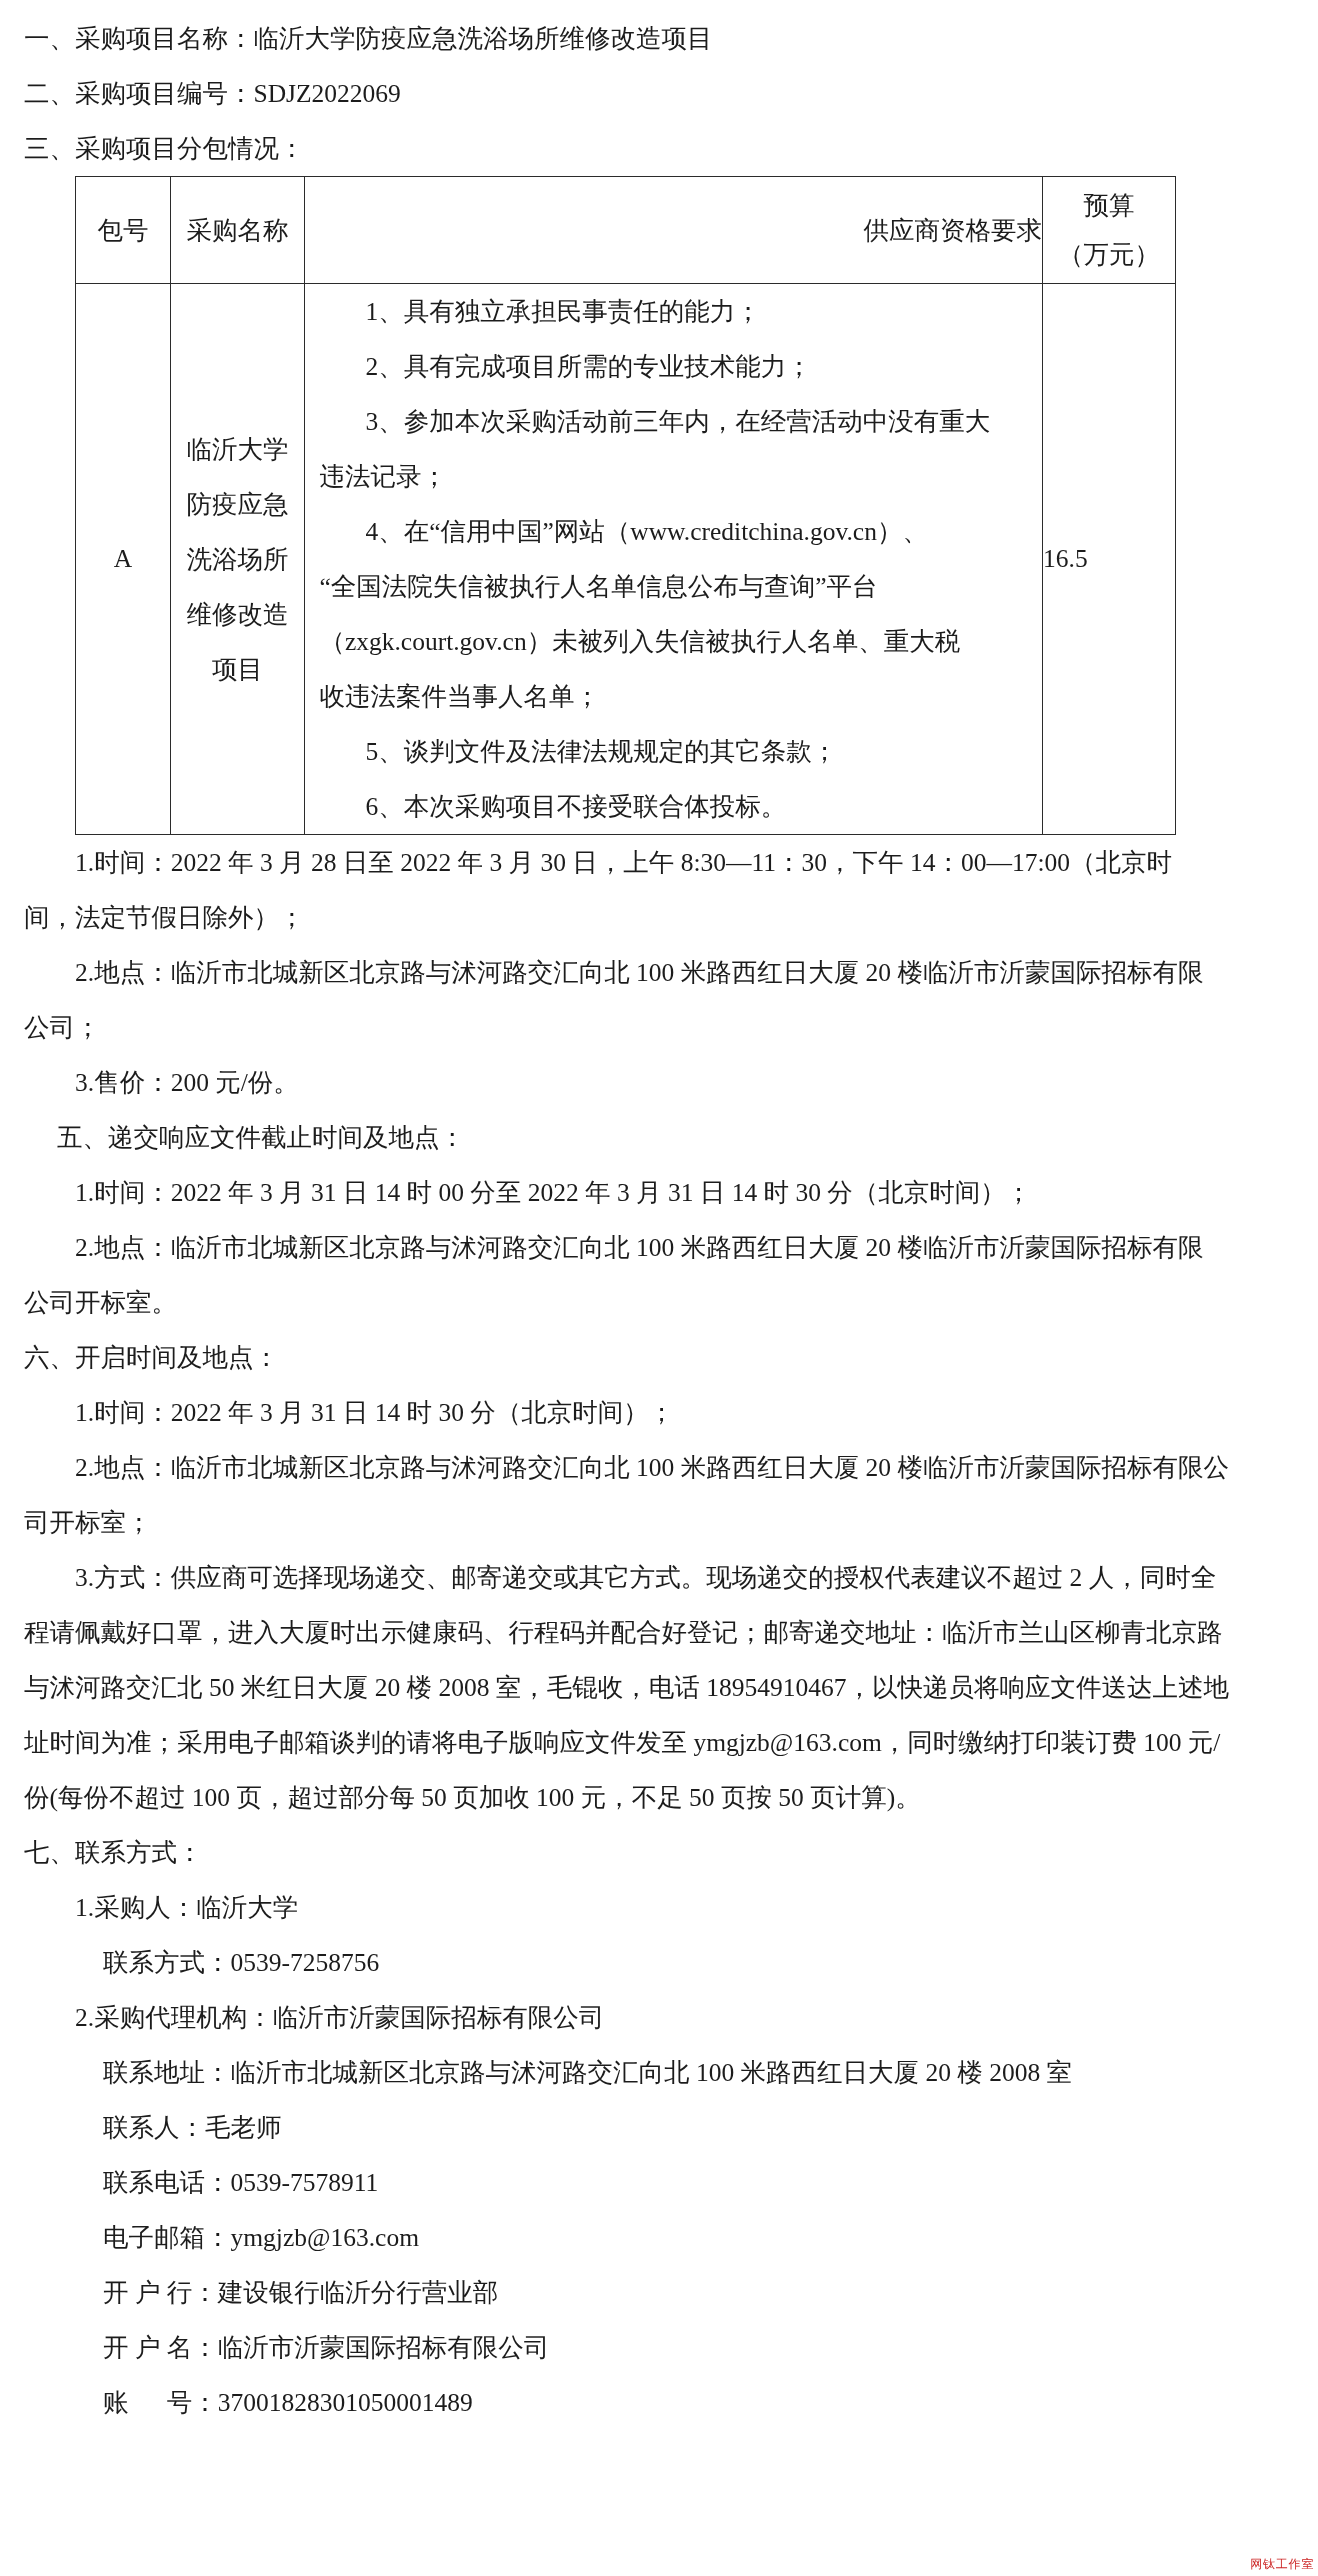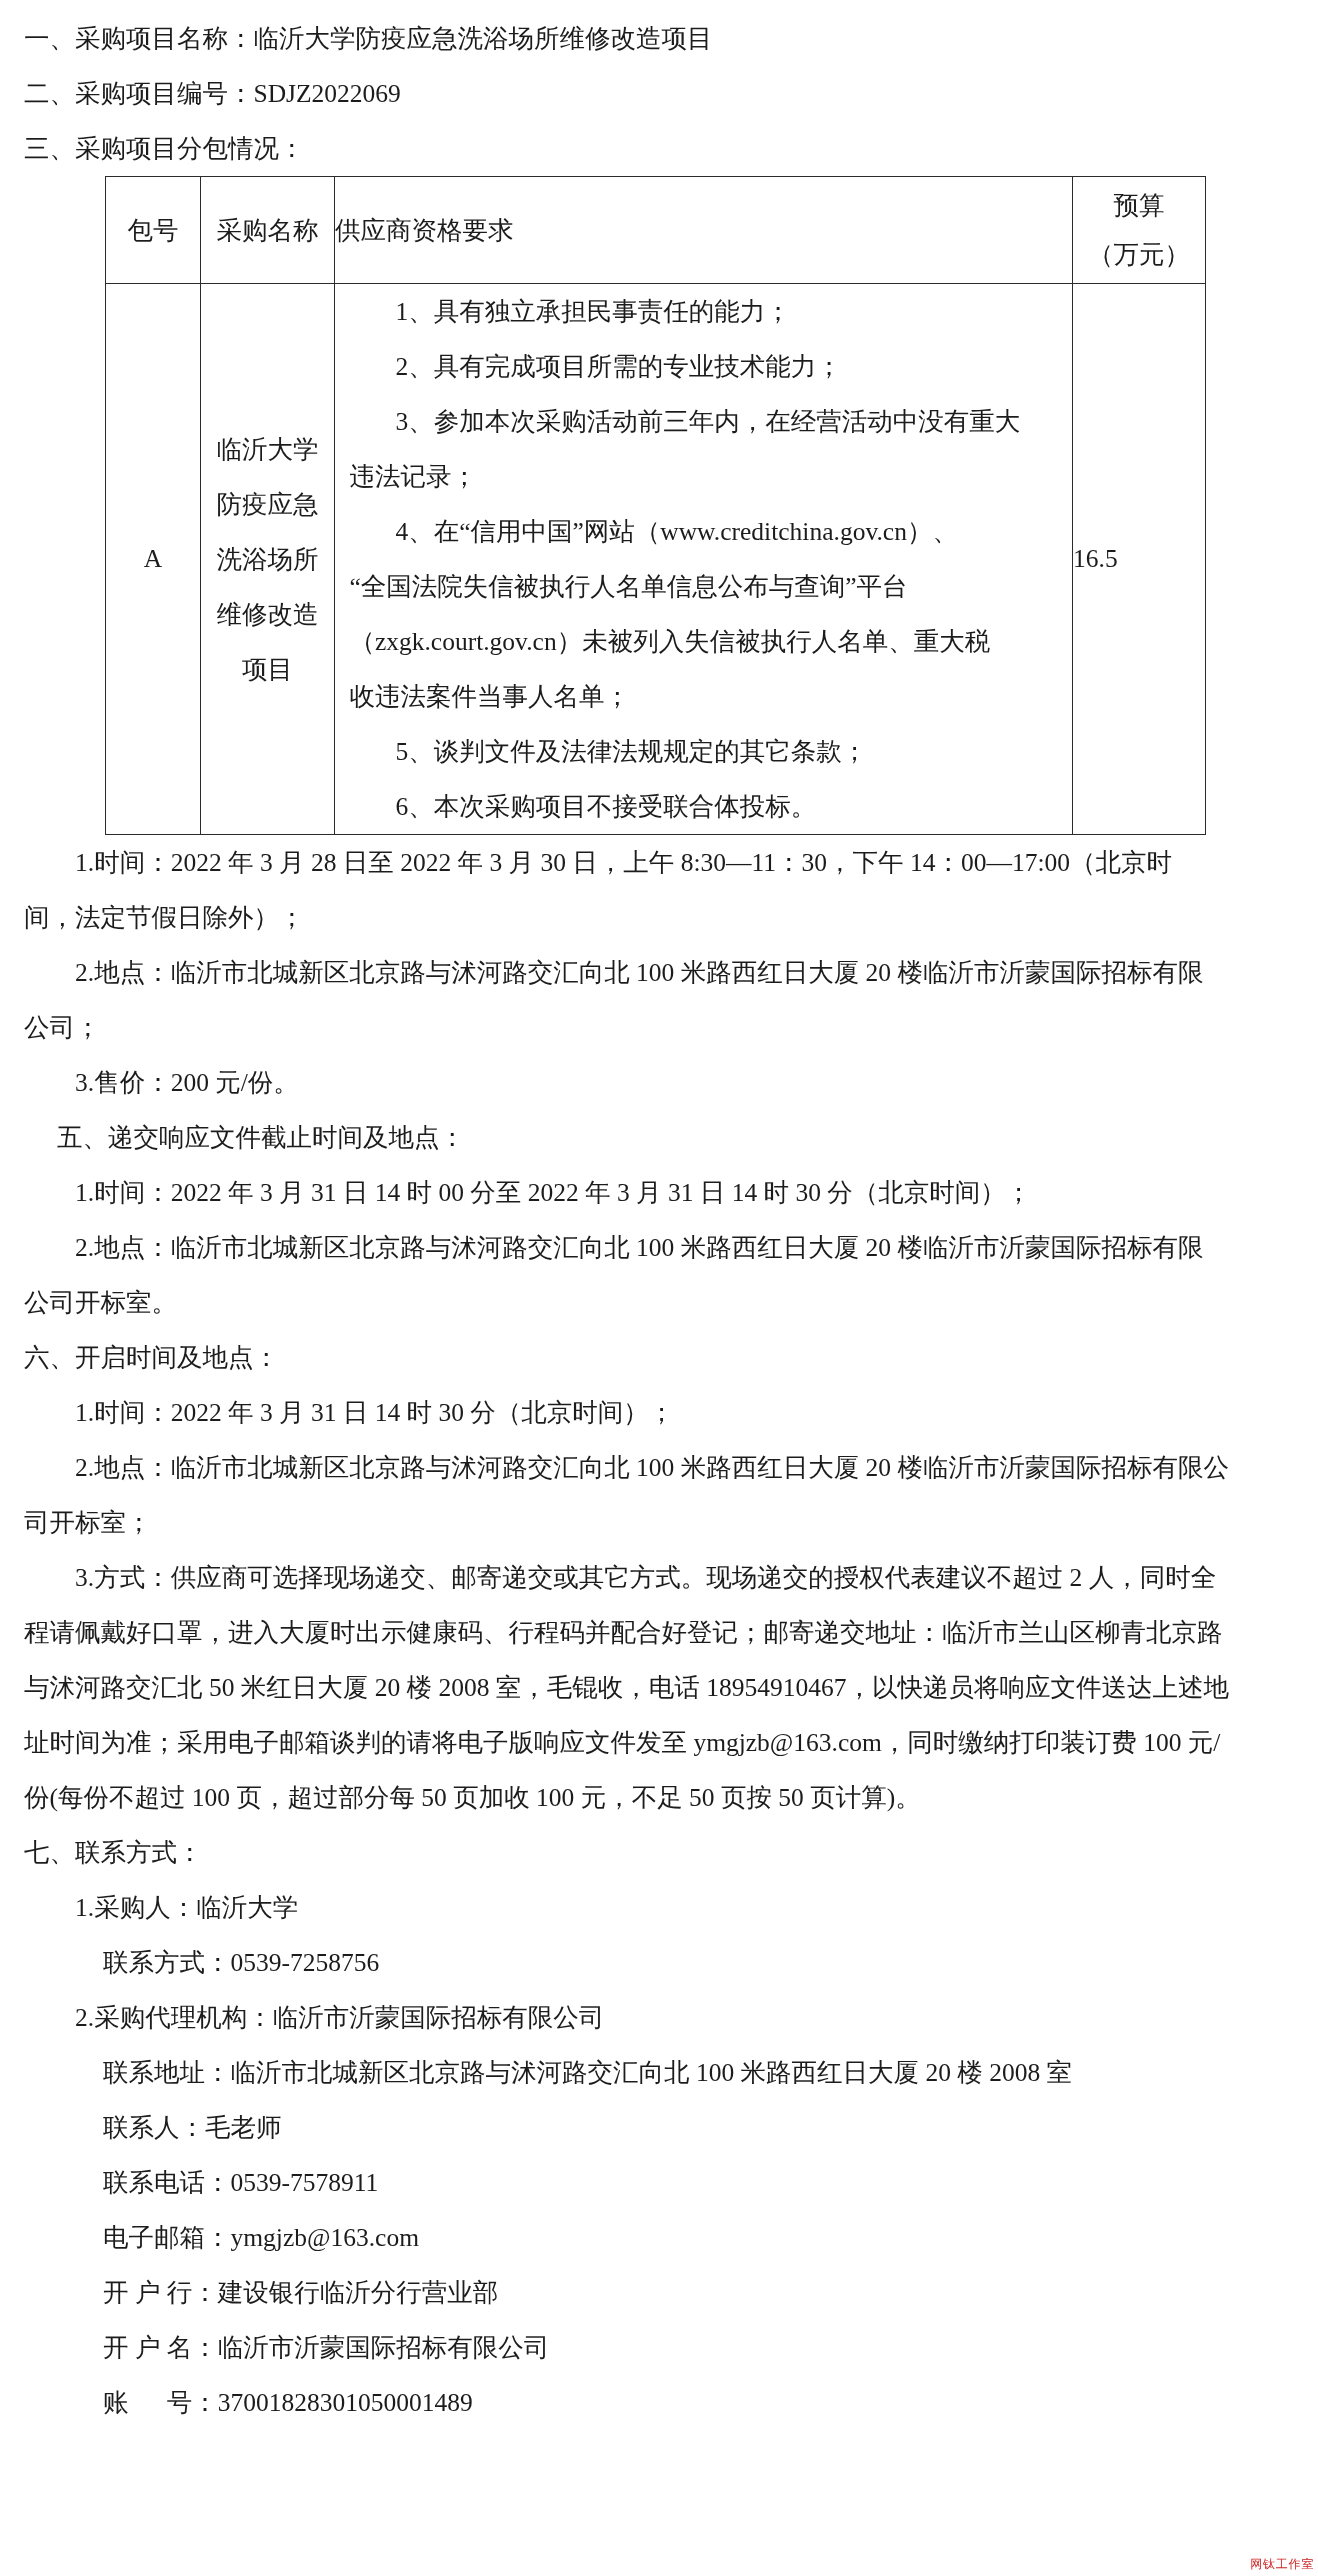--- a/index.html
+++ b/index.html
@@ -24,21 +24,21 @@
   
   .ind-a{padding-left:43px;}   
   .ind-b{padding-left:33px;}   
   .ind-s{padding-left:51px;}   
   .ind-c{padding-left:67px;}   
   .ind-d{padding-left:79px;}   
   
   table.pkg{
     border-collapse:collapse;
     table-layout:fixed;
-    margin-left:81px;
+    margin-left:51px;
     width:1096px;
   }
   table.pkg td{
     border:1.6px solid #2b2b2b;
     vertical-align:middle;
     font-size:25.5px;
     padding:0;
   }
   td.c-package{width:94px;text-align:center;}
   td.c-name{width:133px;text-align:center;}
@@ -67,21 +67,21 @@
 
   <p class="ln">一、采购项目名称：临沂大学防疫应急洗浴场所维修改造项目</p>
   <p class="ln">二、采购项目编号：SDJZ2022069</p>
   <p class="ln">三、采购项目分包情况：</p>
 
   <table class="pkg">
     <tbody>
         <tr class="hdr">
       <td class="c-package" style="border-color: rgb(43, 43, 43);">包号</td>
       <td class="c-name" style="border-color: rgb(43, 43, 43);">采购名称</td>
-      <td class="c-req" style="text-align: left; border-color: rgb(43, 43, 43);">供应商资格要求</td>
+      <td class="c-req" style="text-align: right; border-color: rgb(43, 43, 43);">供应商资格要求</td>
       <td class="c-budget" style="border-color: rgb(43, 43, 43);">
         <div class="hline">预算</div>
         <div class="hline">（万元）</div>
       </td>
     </tr>
     <tr>
       <td class="c-package" style="border-color: rgb(43, 43, 43);">A</td>
       <td class="c-name" style="border-color: rgb(43, 43, 43);">
         <div class="tln">临沂大学</div>
         <div class="tln">防疫应急</div>

